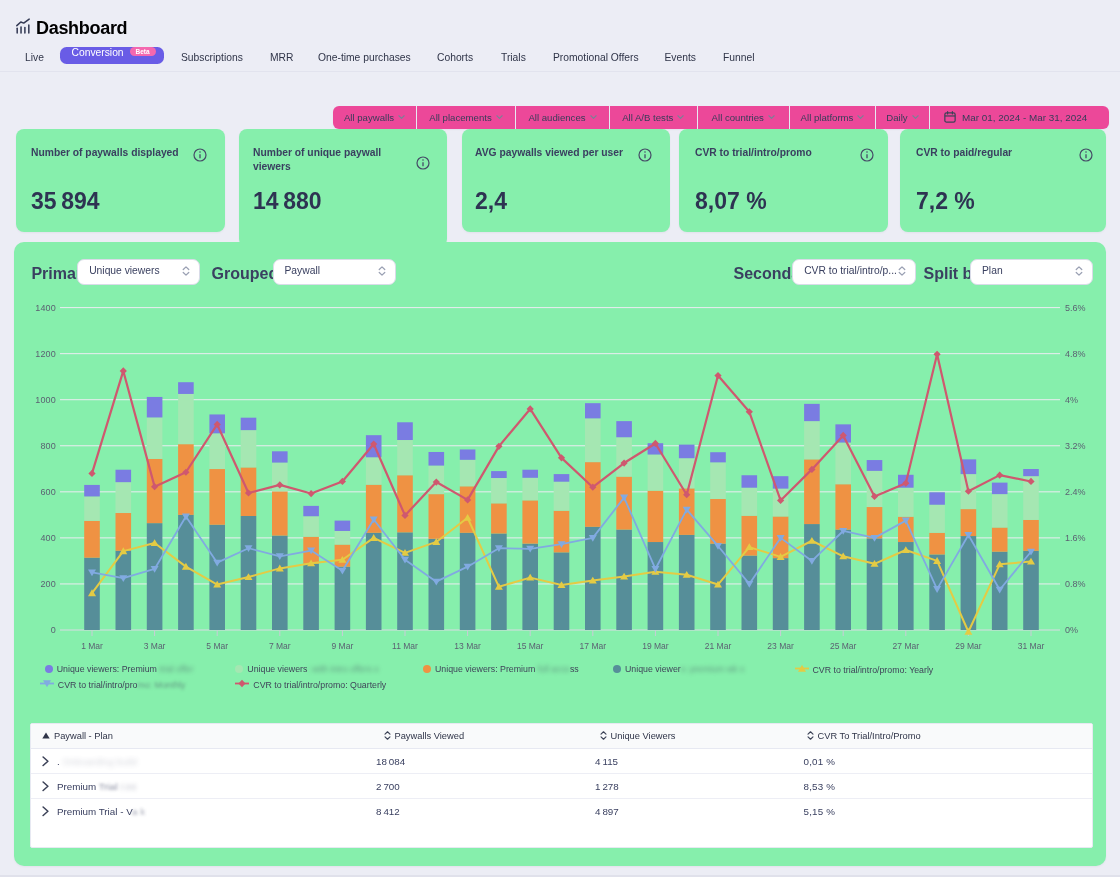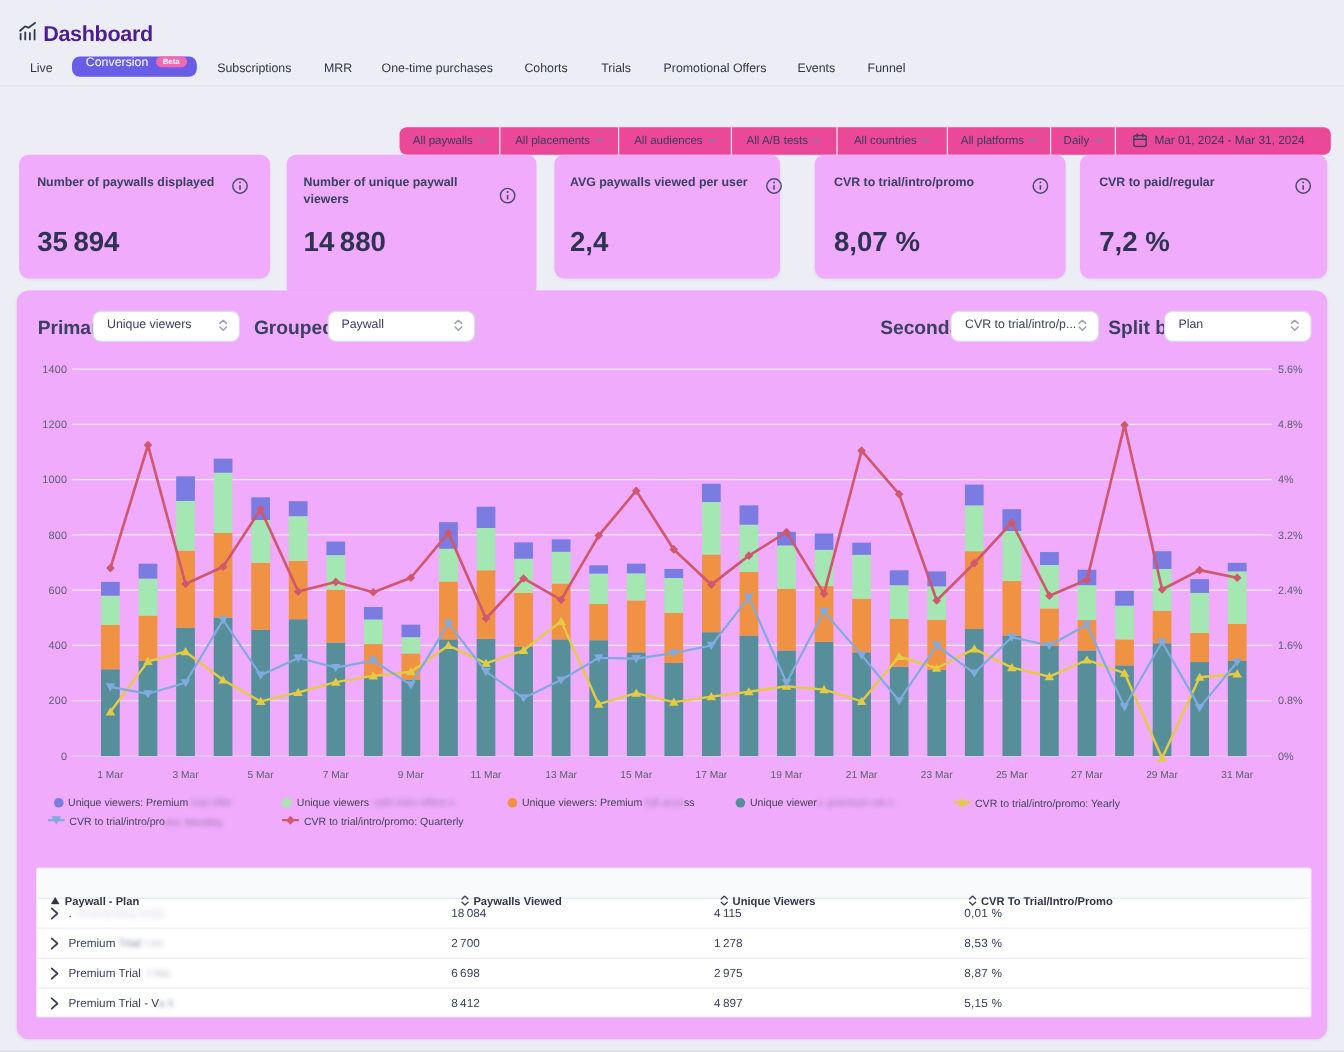--- a/index.html
+++ b/index.html
@@ -1,38 +1,38 @@
 <!DOCTYPE html>
 <html><head><meta charset="utf-8">
 <style>
   * { margin:0; padding:0; box-sizing:border-box; }
   html,body { width:1120px; height:877px; background:#ecedf5; font-family:"Liberation Sans",sans-serif; position:relative; overflow:hidden; }
   .abs { position:absolute; }
-  .card { position:absolute; background:#f0abfc; border-radius:8px; box-shadow:0 1px 2px rgba(30,35,70,0.05); }
+  .card { position:absolute; background:#86efac; border-radius:8px; box-shadow:0 1px 2px rgba(30,35,70,0.05); }
   .ctitle { position:absolute; font-size:10.3px; font-weight:700; color:#3a4060; line-height:13.8px; white-space:nowrap; }
   .cnum { position:absolute; font-size:23px; font-weight:700; color:#2e3352; white-space:nowrap; }
   .tab { position:absolute; font-size:10.3px; color:#2f3448; top:52px; white-space:nowrap; }
   .sel { position:absolute; height:26.5px; background:#fff; border:1px solid #d9dbe8; border-radius:7px; font-size:10.3px; color:#3a4060; display:flex; align-items:center; padding:0 9px 3px 11px; justify-content:space-between; white-space:nowrap; }
   .flabel { position:absolute; font-size:16px; font-weight:700; color:#3a4060; white-space:nowrap; }
   .fitem { display:flex; align-items:center; justify-content:center; font-size:9.6px; color:#373d59; border-right:1px solid #e8eaf2; height:100%; white-space:nowrap; }
   .legtxt { position:absolute; font-size:8.8px; color:#3f4459; white-space:nowrap; }
-  .th { position:absolute; top:22px; font-size:9.3px; font-weight:700; color:#2f3448; white-space:nowrap; }
+  .th { position:absolute; top:7px; font-size:9.3px; font-weight:400; color:#2f3448; white-space:nowrap; }
   .td { position:absolute; top:7px; font-size:9.8px; color:#3a4060; white-space:nowrap; }
 </style></head>
 <body>
 <svg width="16" height="16" viewBox="0 0 22 22" style="position:absolute;left:14.5px;top:17.5px">
     <g stroke="#343a54" stroke-width="2.1" fill="none" stroke-linecap="round">
       <path d="M2.5 10.5 L8 5.5 L12 7 L19.5 1.5" stroke-linejoin="round"></path>
       <path d="M3 14 V20.5"></path>
       <path d="M8.3 12.5 V20.5"></path>
       <path d="M13.6 13 V20.5"></path>
       <path d="M19 9.5 V20.5"></path>
     </g>
   </svg>
-<div class="abs" style="left:36px;top:17.5px;font-size:18px;font-weight:700;letter-spacing:-0.3px;color:#4c1d95">Dashboard</div>
+<div class="abs" style="left:36px;top:17.5px;font-size:18px;font-weight:700;letter-spacing:-0.3px;color:#000000">Dashboard</div>
 
 <div class="tab" style="left:25px">Live</div>
 <div class="abs" style="left:60px;top:46.8px;width:104px;height:17.5px;background:#695ce6;border-radius:6.5px;display:flex;align-items:flex-start;padding-left:11.5px;font-size:10.3px;color:#fff">Conversion<span style="margin-left:6px;background:#f468af;border-radius:4.5px;width:26px;height:9px;font-size:6.5px;font-weight:700;color:#fff;text-align:center;line-height:9px">Beta</span></div>
 <div class="tab" style="left:181px">Subscriptions</div>
 <div class="tab" style="left:270px">MRR</div>
 <div class="tab" style="left:318px">One-time purchases</div>
 <div class="tab" style="left:437px">Cohorts</div>
 <div class="tab" style="left:501px">Trials</div>
 <div class="tab" style="left:553px">Promotional Offers</div>
 <div class="tab" style="left:664.5px">Events</div>
@@ -80,21 +80,21 @@
   </svg>
 <div class="card" style="left:239px;top:129px;width:208px;height:118px">
   <div class="ctitle" style="left:14px;top:17px;white-space:normal;width:140px">Number of unique paywall viewers</div>
   <div class="cnum" style="left:14px;top:59px">14 880</div>
 </div>
 <svg width="14" height="14" viewBox="0 0 14 14" style="position:absolute;left:415.9px;top:155.5px">
     <circle cx="7" cy="7" r="6" fill="none" stroke="#454b66" stroke-width="1.2"></circle>
     <line x1="7" y1="6.3" x2="7" y2="10.2" stroke="#454b66" stroke-width="1.3"></line>
     <circle cx="7" cy="4" r="0.8" fill="#454b66"></circle>
   </svg>
-<div class="card" style="left:462px;top:129px;width:188px;height:103px">
+<div class="card" style="left:462px;top:129px;width:208px;height:103px">
   <div class="ctitle" style="left:13px;top:17px">AVG paywalls viewed per user</div>
   <div class="cnum" style="left:13px;top:59px">2,4</div>
 </div>
 <svg width="14" height="14" viewBox="0 0 14 14" style="position:absolute;left:637.5px;top:147.5px">
     <circle cx="7" cy="7" r="6" fill="none" stroke="#454b66" stroke-width="1.2"></circle>
     <line x1="7" y1="6.3" x2="7" y2="10.2" stroke="#454b66" stroke-width="1.3"></line>
     <circle cx="7" cy="4" r="0.8" fill="#454b66"></circle>
   </svg>
 <div class="card" style="left:679px;top:129px;width:209px;height:103px">
   <div class="ctitle" style="left:16px;top:17px">CVR to trial/intro/promo</div>
@@ -455,29 +455,20 @@
     </div>
     <div style="height:25px;border-bottom:1px solid #edeef5;position:relative">
       <span class="td" style="left:10.5px"><svg width="7" height="10.5" viewBox="0 0 7 11" style="vertical-align:-1px">
             <path d="M1 1 L6 5.5 L1 10" fill="none" stroke="#3c4257" stroke-width="1.6" stroke-linecap="round" stroke-linejoin="round"></path>
           </svg></span>
         <span class="td" style="left:26px">Premium <span style="filter:blur(1.8px);opacity:0.6">Trial</span> <span style="filter:blur(2.2px);opacity:0.33">t int</span></span>
       <span class="td" style="left:345px;letter-spacing:0.3px">2 700</span>
       <span class="td" style="left:564px;letter-spacing:0.3px">1 278</span>
       <span class="td" style="left:772.5px;letter-spacing:0.2px">8,53 %</span>
     </div>
-    <div style="height:25px;border-bottom:1px solid #edeef5;position:relative">
-      <span class="td" style="left:10.5px"><svg width="7" height="10.5" viewBox="0 0 7 11" style="vertical-align:-1px">
-            <path d="M1 1 L6 5.5 L1 10" fill="none" stroke="#3c4257" stroke-width="1.6" stroke-linecap="round" stroke-linejoin="round"></path>
-          </svg></span>
-        <span class="td" style="left:26px">Premium Trial&nbsp;&nbsp;<span style="filter:blur(2.0px);opacity:0.4">I mo</span></span>
-      <span class="td" style="left:345px;letter-spacing:0.3px">6 698</span>
-      <span class="td" style="left:564px;letter-spacing:0.3px">2 975</span>
-      <span class="td" style="left:772.5px;letter-spacing:0.2px">8,87 %</span>
-    </div>
     <div style="height:25px;position:relative">
       <span class="td" style="left:10.5px"><svg width="7" height="10.5" viewBox="0 0 7 11" style="vertical-align:-1px">
             <path d="M1 1 L6 5.5 L1 10" fill="none" stroke="#3c4257" stroke-width="1.6" stroke-linecap="round" stroke-linejoin="round"></path>
           </svg></span>
         <span class="td" style="left:26px">Premium Trial - V<span style="filter:blur(1.6px);opacity:0.5">a</span> <span style="filter:blur(1.8px);opacity:0.45">k</span></span>
       <span class="td" style="left:345px;letter-spacing:0.3px">8 412</span>
       <span class="td" style="left:564px;letter-spacing:0.3px">4 897</span>
       <span class="td" style="left:772.5px;letter-spacing:0.2px">5,15 %</span>
     </div>
   </div>

